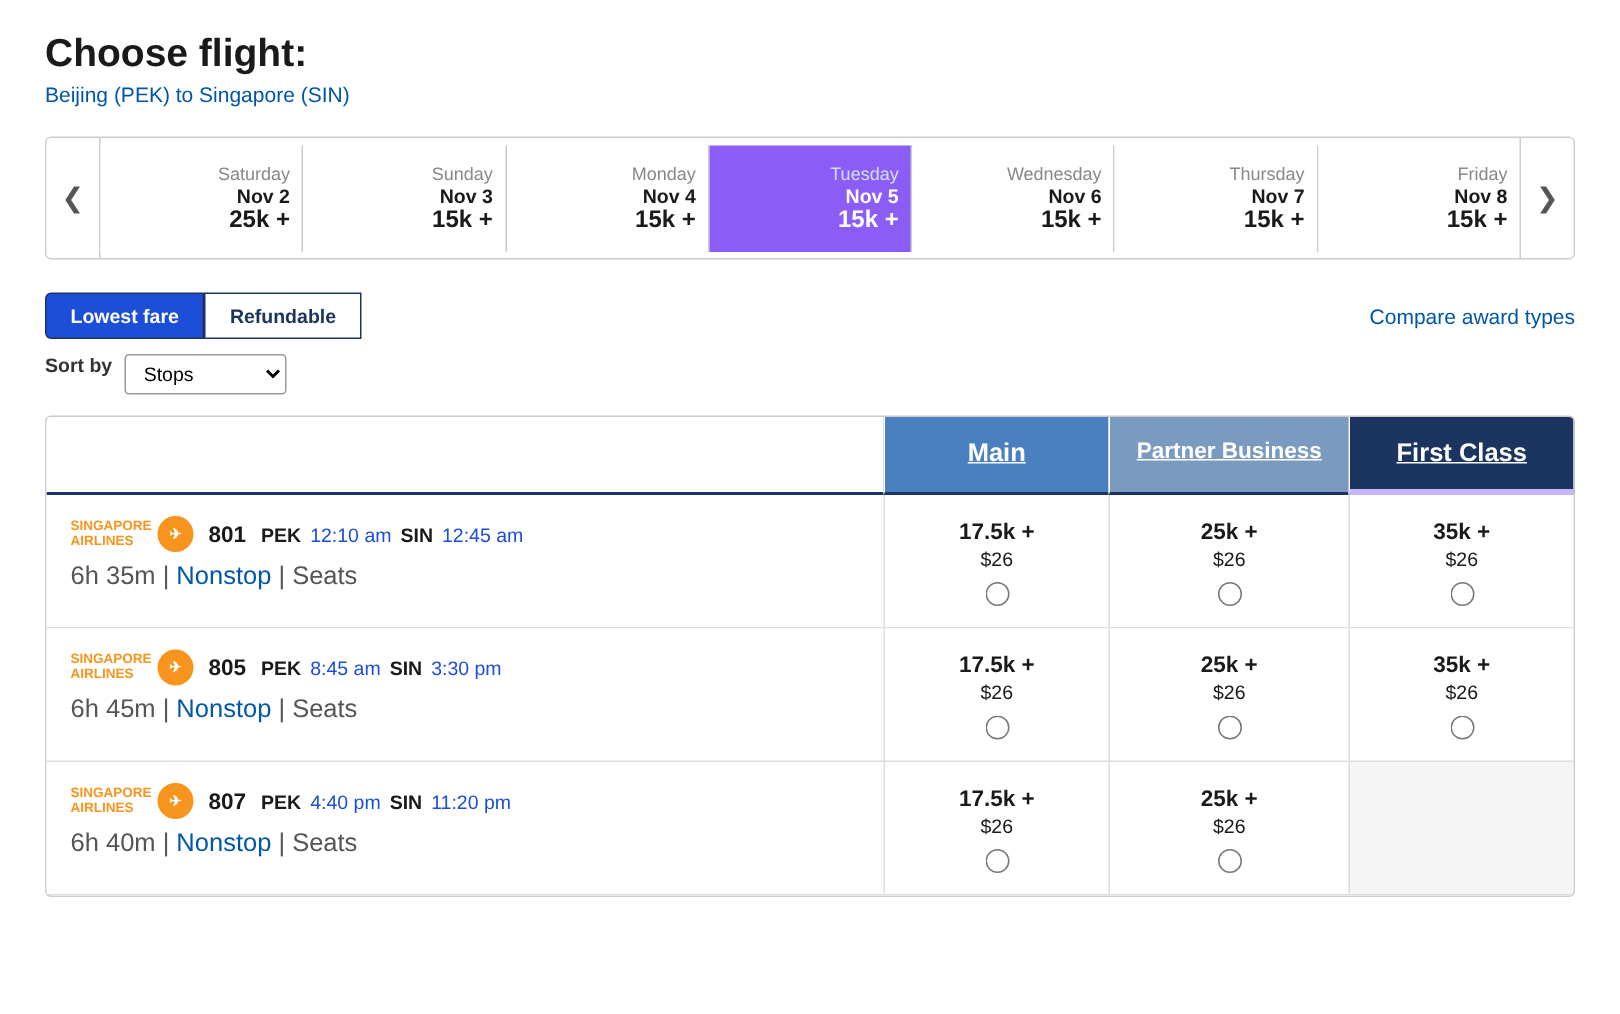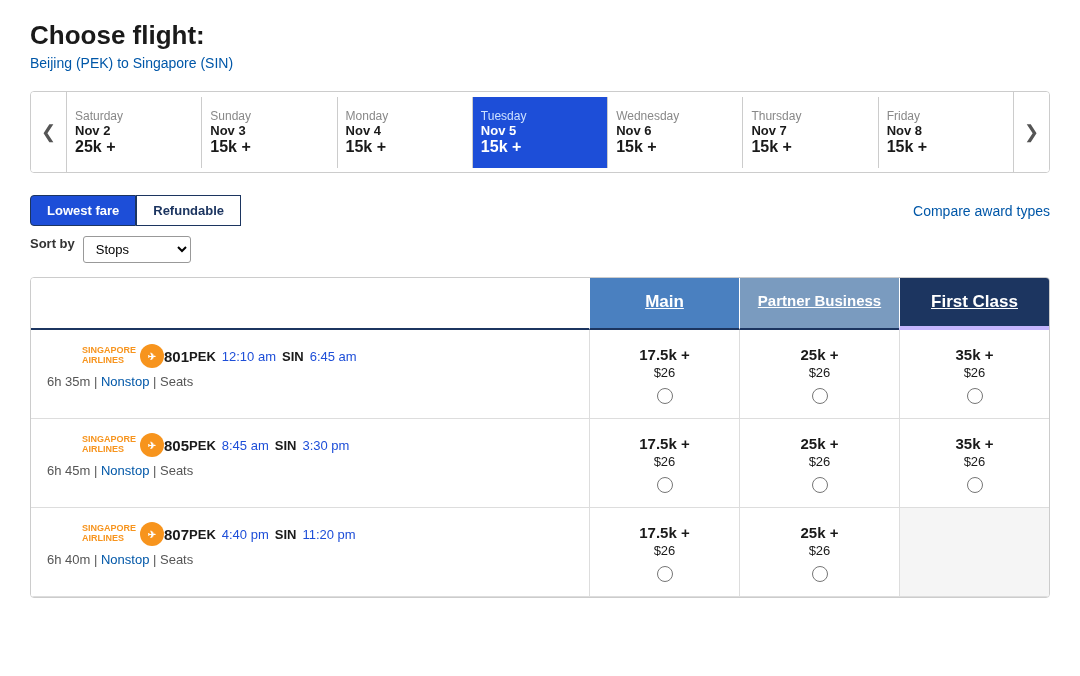--- a/index.html
+++ b/index.html
@@ -48,31 +48,31 @@
       align-items: center;
       justify-content: center;
       border-right: 1px solid #ccc;
     }
     .date-nav-arrow.right {
       border-right: none;
       border-left: 1px solid #ccc;
     }
     .date-item {
       flex: 1;
-      text-align: left;
+      text-align: right;
       padding: 12px 8px;
       border-right: 1px solid #ccc;
       cursor: pointer;
       background: #fff;
     }
     .date-item:last-of-type {
       border-right: none;
     }
     .date-item.active {
-      background: #1d4ed8;
+      background: #8b5cf6;
       color: #fff;
     }
     .date-item .day-name {
       font-size: 12px;
       color: #888;
     }
     .date-item.active .day-name {
       color: #cce0ff;
     }
     .date-item .month-day {
@@ -207,22 +207,22 @@
       padding: 14px 16px;
       border-bottom: 1px solid #ddd;
       background: #fff;
     }
     .flight-info-cell:last-row {
       border-bottom: none;
     }
     .flight-top {
       display: flex;
       align-items: center;
+      gap: 10px;
       margin-bottom: 6px;
-      margin-left: 35px;
     }
     .airline-logo {
       display: flex;
       align-items: center;
       gap: 4px;
     }
     .airline-text {
       font-size: 9px;
       color: #f7941d;
       font-weight: bold;
@@ -253,21 +253,21 @@
       font-size: 13px;
     }
     .route-code {
       font-weight: bold;
       color: #1a1a1a;
     }
     .route-time {
       color: #1d4ed8;
     }
     .flight-meta {
-      font-size: 13px;
+      font-size: 17px;
       color: #555;
       margin-top: 4px;
     }
     .flight-meta a {
       color: #0057a8;
       text-decoration: none;
     }
 
     
     .fare-cell {
@@ -368,21 +368,21 @@
       <div class="flight-top">
         <div class="airline-logo">
           <span class="airline-text">SINGAPORE<br>AIRLINES</span>
           <div class="airline-icon">✈</div>
         </div>
         <span class="flight-num">801</span>
         <div class="flight-route">
           <span class="route-code">PEK</span>
           <span class="route-time">12:10 am</span>
           <span class="route-code">SIN</span>
-          <span class="route-time">6:45 am</span>
+          <span class="route-time">12:45 am</span>
         </div>
       </div>
       <div class="flight-meta">
         6h 35m | <a href="#">Nonstop</a> | Seats
       </div>
     </div><div class="fare-cell ">
       <div class="fare-price">17.5k +</div>
       <div class="fare-tax">$26</div>
       <div class="fare-radio">
         <input type="radio" name="flight-main-0" style="">

